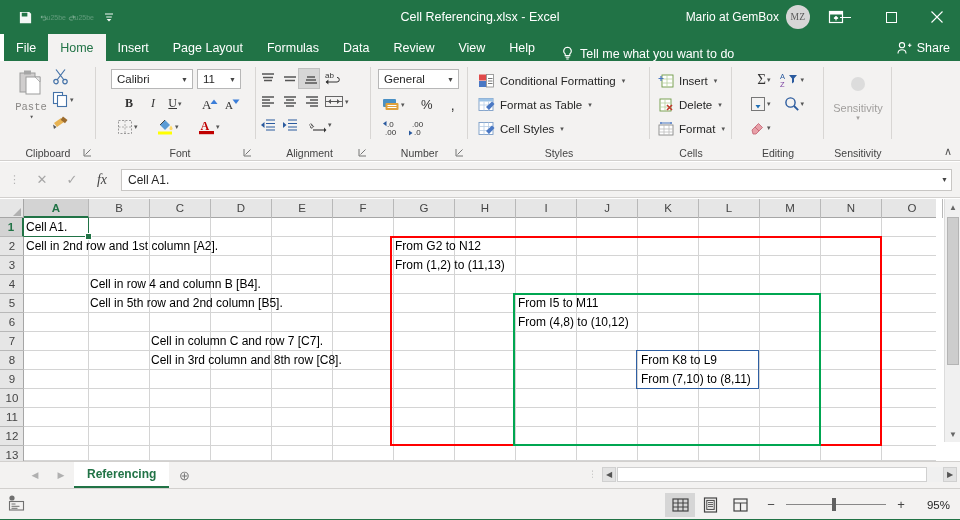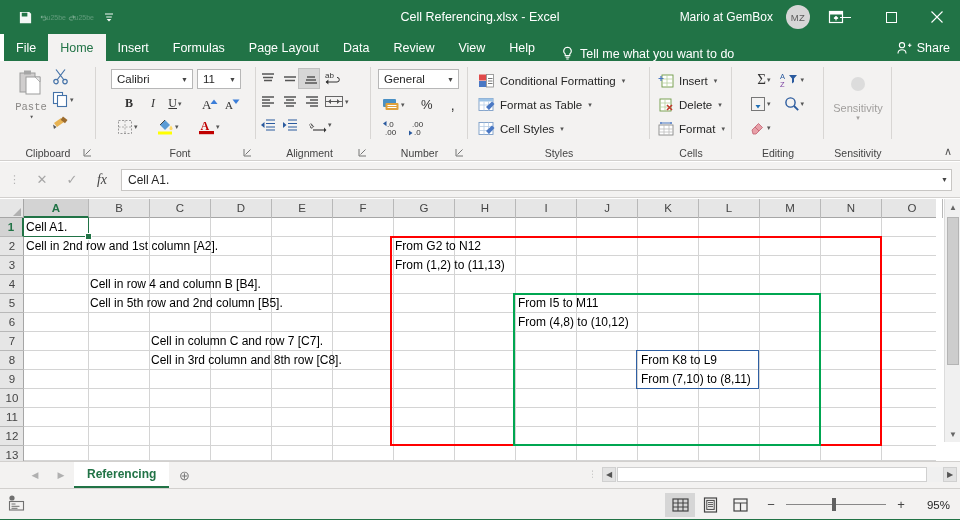--- a/index.html
+++ b/index.html
@@ -25,27 +25,28 @@
     color:#fff; opacity:.95;
   }
   .qat-btn.dim { opacity:.45; }
   .qat-caret { font-size:7px; margin-left:-3px; opacity:.6; }
   .title-center {
     position:absolute; left:0; width:960px; text-align:center;
     font-size:12.5px; pointer-events:none;
   }
   .acct {
     position:absolute; right:150px; top:0; height:34px;
-    display:flex; align-items:center; gap:13px; font-size:12px;
+    display:flex; align-items:center; gap:7px; font-size:12px;
   }
   .avatar {
     width:24px; height:24px; border-radius:50%;
     background:#d6d6d6; color:#5a5a5a;
     font-size:9.5px; display:flex; align-items:center; justify-content:center;
     letter-spacing:.3px;
+    font-family:Liberation Serif, serif;
   }
   .ribbondisplay { position:absolute; right:112px; top:7px; width:24px; height:20px;
       display:flex; align-items:center; justify-content:center; }
   .wbtns { position:absolute; right:0; top:0; display:flex; height:34px; }
   .wbtn { width:46px; height:34px; display:flex; align-items:center; justify-content:center;
       font-size:13px; color:#fff; }
 
   
   .tabstrip {
     position:absolute; top:34px; left:4px; width:960px; height:27px;
@@ -250,22 +251,22 @@
             <path stroke="#fff" stroke-width="1.1" d="M0.5 0.5 11.5 11.5M11.5 0.5 0.5 11.5"></path>
           </svg>
       </div>
     </div>
   </div>
 
   <div class="tabstrip">
     <div class="tab">File</div>
     <div class="tab active">Home</div>
     <div class="tab">Insert</div>
+    <div class="tab">Page Layout</div>
     <div class="tab">Formulas</div>
-    <div class="tab">Page Layout</div>
     <div class="tab">Data</div>
     <div class="tab">Review</div>
     <div class="tab">View</div>
     <div class="tab">Help</div>
     <div class="tellme">
       <span class="ic">
         <svg width="13" height="15" viewBox="0 0 13 15">
             <path fill="none" stroke="#fff" stroke-width="1.1" d="M6.5 1.2a3.8 3.8 0 0 0-2.3 6.8v1.6h4.6V8A3.8 3.8 0 0 0 6.5 1.2z"></path>
             <path stroke="#fff" stroke-width="1.1" d="M4.6 11.2h3.8M5.3 13h2.4"></path>
           </svg>

